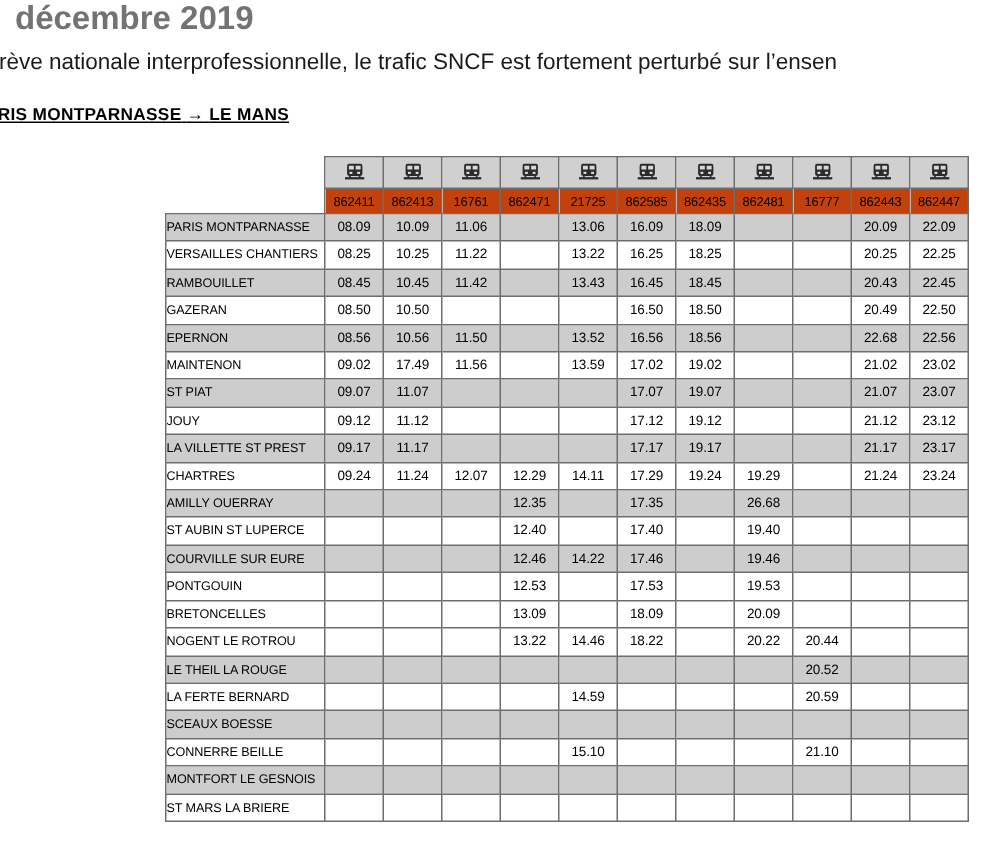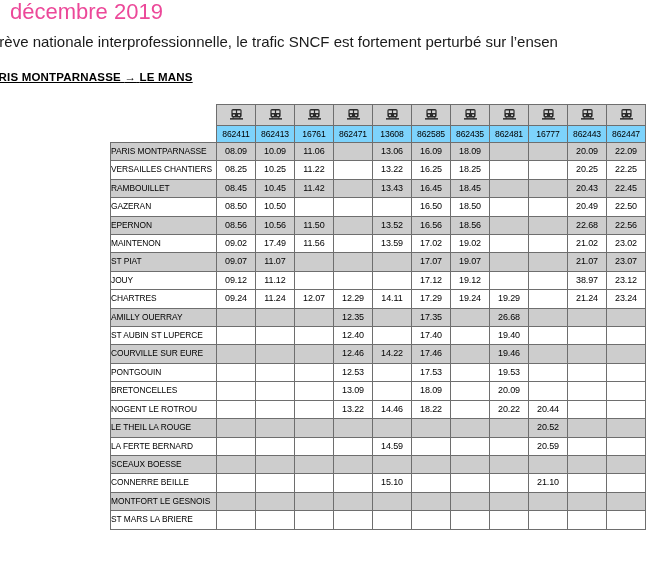--- a/index.html
+++ b/index.html
@@ -16,22 +16,22 @@
     height: 577px;
     background: #fff;
   }
 
   
   .title {
     position: absolute;
     left: 10px;
     top: -1px;
     font-size: 22px;
-    font-weight: normal;
-    color: #ec4899;
+    font-weight: bold;
+    color: #737373;
     letter-spacing: 0px;
     white-space: nowrap;
   }
   .subtitle {
     position: absolute;
     left: -9px;
     top: 33px;
     font-size: 15px;
     color: #1a1a1a;
     white-space: nowrap;
@@ -82,21 +82,21 @@
     padding: 0;
   }
   tr.icon-row th.blank-head {
     background: #ffffff;
     border: none;
   }
   .train-ico { display: inline-block; vertical-align: middle; }
 
   
   tr.num-row th {
-    background: #7dd3fc;
+    background: #c2410c;
     font-weight: normal;
     font-size: 8.6px;
     text-align: center;
     letter-spacing: -0.1px;
     height: 16px;
     line-height: 16px;
   }
   tr.num-row th.blank-head {
     background: #ffffff;
     border: none;
@@ -285,21 +285,21 @@
                   <rect x="9.1" y="8.4" width="1.3" height="1.1"></rect>
                 </g>
               </svg></th>
           </tr>
         <tr class="num-row" id="num-row">
             <th class="blank-head"></th>
             <th>862411</th>
             <th>862413</th>
             <th>16761</th>
             <th>862471</th>
-            <th>13608</th>
+            <th>21725</th>
             <th>862585</th>
             <th>862435</th>
             <th>862481</th>
             <th>16777</th>
             <th>862443</th>
             <th>862447</th>
           </tr>
       </thead>
       <tbody id="tbody">
           <tr class="shaded bold">
@@ -404,22 +404,36 @@
             <td class="station">JOUY</td>
             <td class="time">09.12</td>
             <td class="time">11.12</td>
             <td class="time"></td>
             <td class="time"></td>
             <td class="time"></td>
             <td class="time">17.12</td>
             <td class="time">19.12</td>
             <td class="time"></td>
             <td class="time"></td>
-            <td class="time">38.97</td>
+            <td class="time">21.12</td>
             <td class="time">23.12</td>
+          </tr>
+          <tr class="shaded">
+            <td class="station">LA VILLETTE ST PREST</td>
+            <td class="time">09.17</td>
+            <td class="time">11.17</td>
+            <td class="time"></td>
+            <td class="time"></td>
+            <td class="time"></td>
+            <td class="time">17.17</td>
+            <td class="time">19.17</td>
+            <td class="time"></td>
+            <td class="time"></td>
+            <td class="time">21.17</td>
+            <td class="time">23.17</td>
           </tr>
           <tr class="plain bold">
             <td class="station">CHARTRES</td>
             <td class="time">09.24</td>
             <td class="time">11.24</td>
             <td class="time">12.07</td>
             <td class="time">12.29</td>
             <td class="time">14.11</td>
             <td class="time">17.29</td>
             <td class="time">19.24</td>

